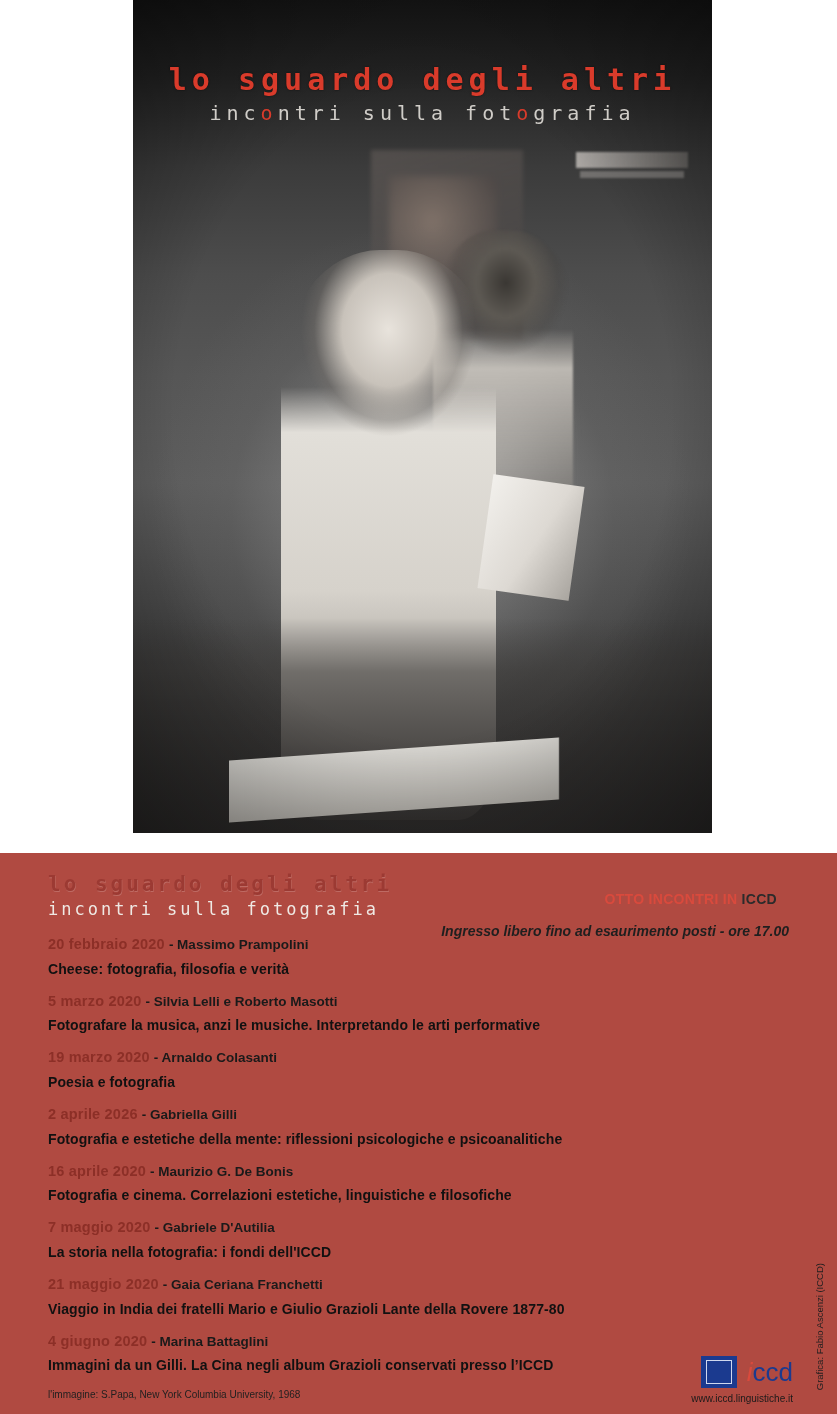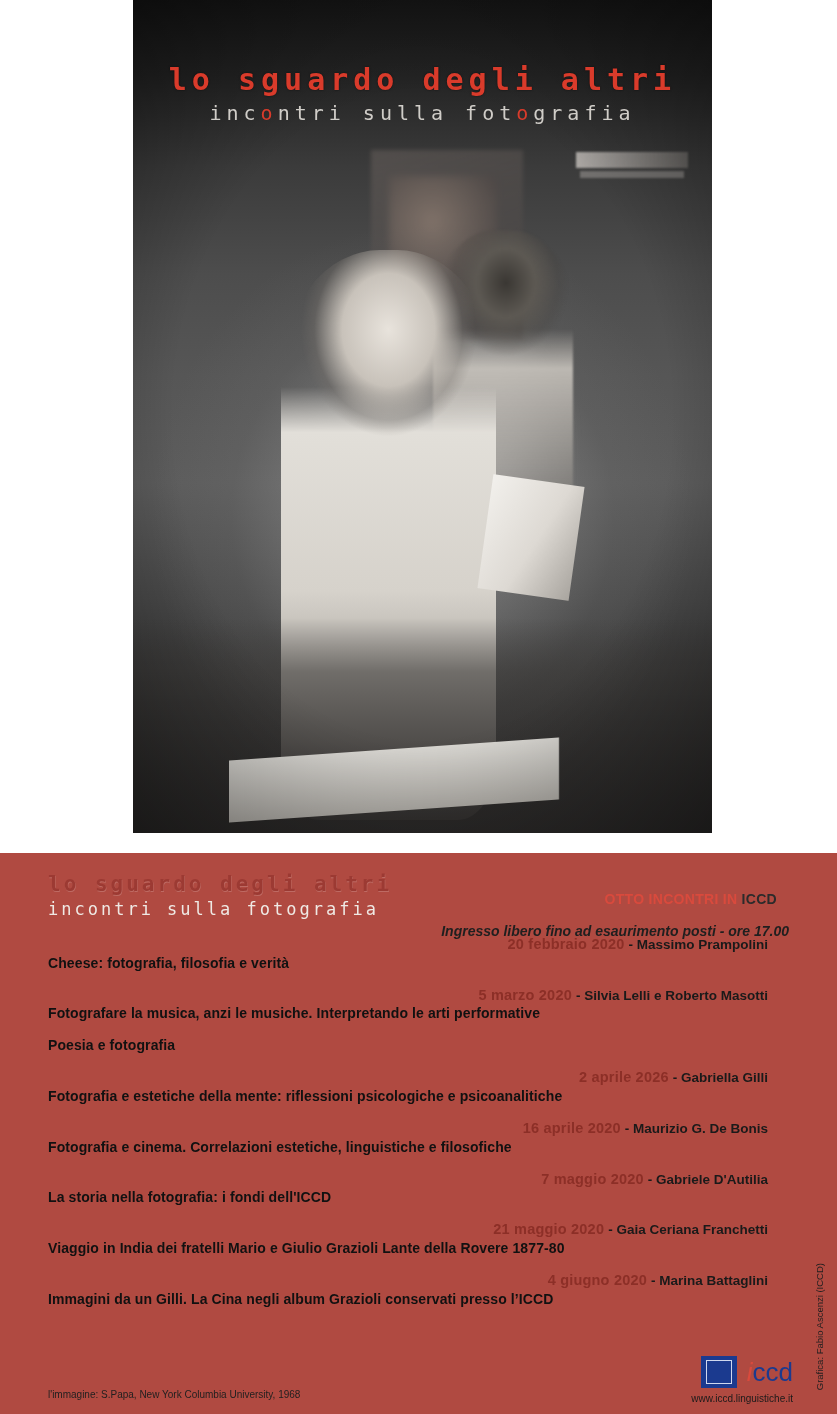--- a/index.html
+++ b/index.html
@@ -209,37 +209,36 @@
     left: 48px; top: 83px;
     width: 720px;
   }
   .event {
     margin-bottom: 16px;
   }
   .event-line1 {
     font-size: 14.5px;
     line-height: 1.15;
     white-space: nowrap;
-    text-align: right;
   }
   .event-date {
     color: #8c2f27;
     font-weight: bold;
     letter-spacing: 0.2px;
   }
   .event-speaker {
     color: #1a1a1a;
     font-weight: bold;
     font-size: 13.5px;
   }
   .event-line2 {
     font-size: 14px;
     font-weight: bold;
     color: #111111;
-    margin-top: 2px;
+    margin-top: 8px;
     letter-spacing: 0.1px;
     white-space: nowrap;
   }
 
   .credit {
     position: absolute;
     left: 48px; bottom: 14px;
     font-size: 10px;
     color: #1f1f1f;
   }
@@ -335,20 +334,24 @@
 
     <div class="event">
       <div class="event-line1">
         <span class="event-date">5 marzo 2020</span>
         <span class="event-speaker">- Silvia Lelli e Roberto Masotti</span>
       </div>
       <div class="event-line2">Fotografare la musica, anzi le musiche. Interpretando le arti performative</div>
     </div>
 
     <div class="event">
+      <div class="event-line1">
+        <span class="event-date">19 marzo 2020</span>
+        <span class="event-speaker">- Arnaldo Colasanti</span>
+      </div>
       <div class="event-line2">Poesia e fotografia</div>
     </div>
 
     <div class="event">
       <div class="event-line1">
         <span class="event-date">2 aprile 2026</span>
         <span class="event-speaker">- Gabriella Gilli</span>
       </div>
       <div class="event-line2">Fotografia e estetiche della mente: riflessioni psicologiche e psicoanalitiche</div>
     </div>

